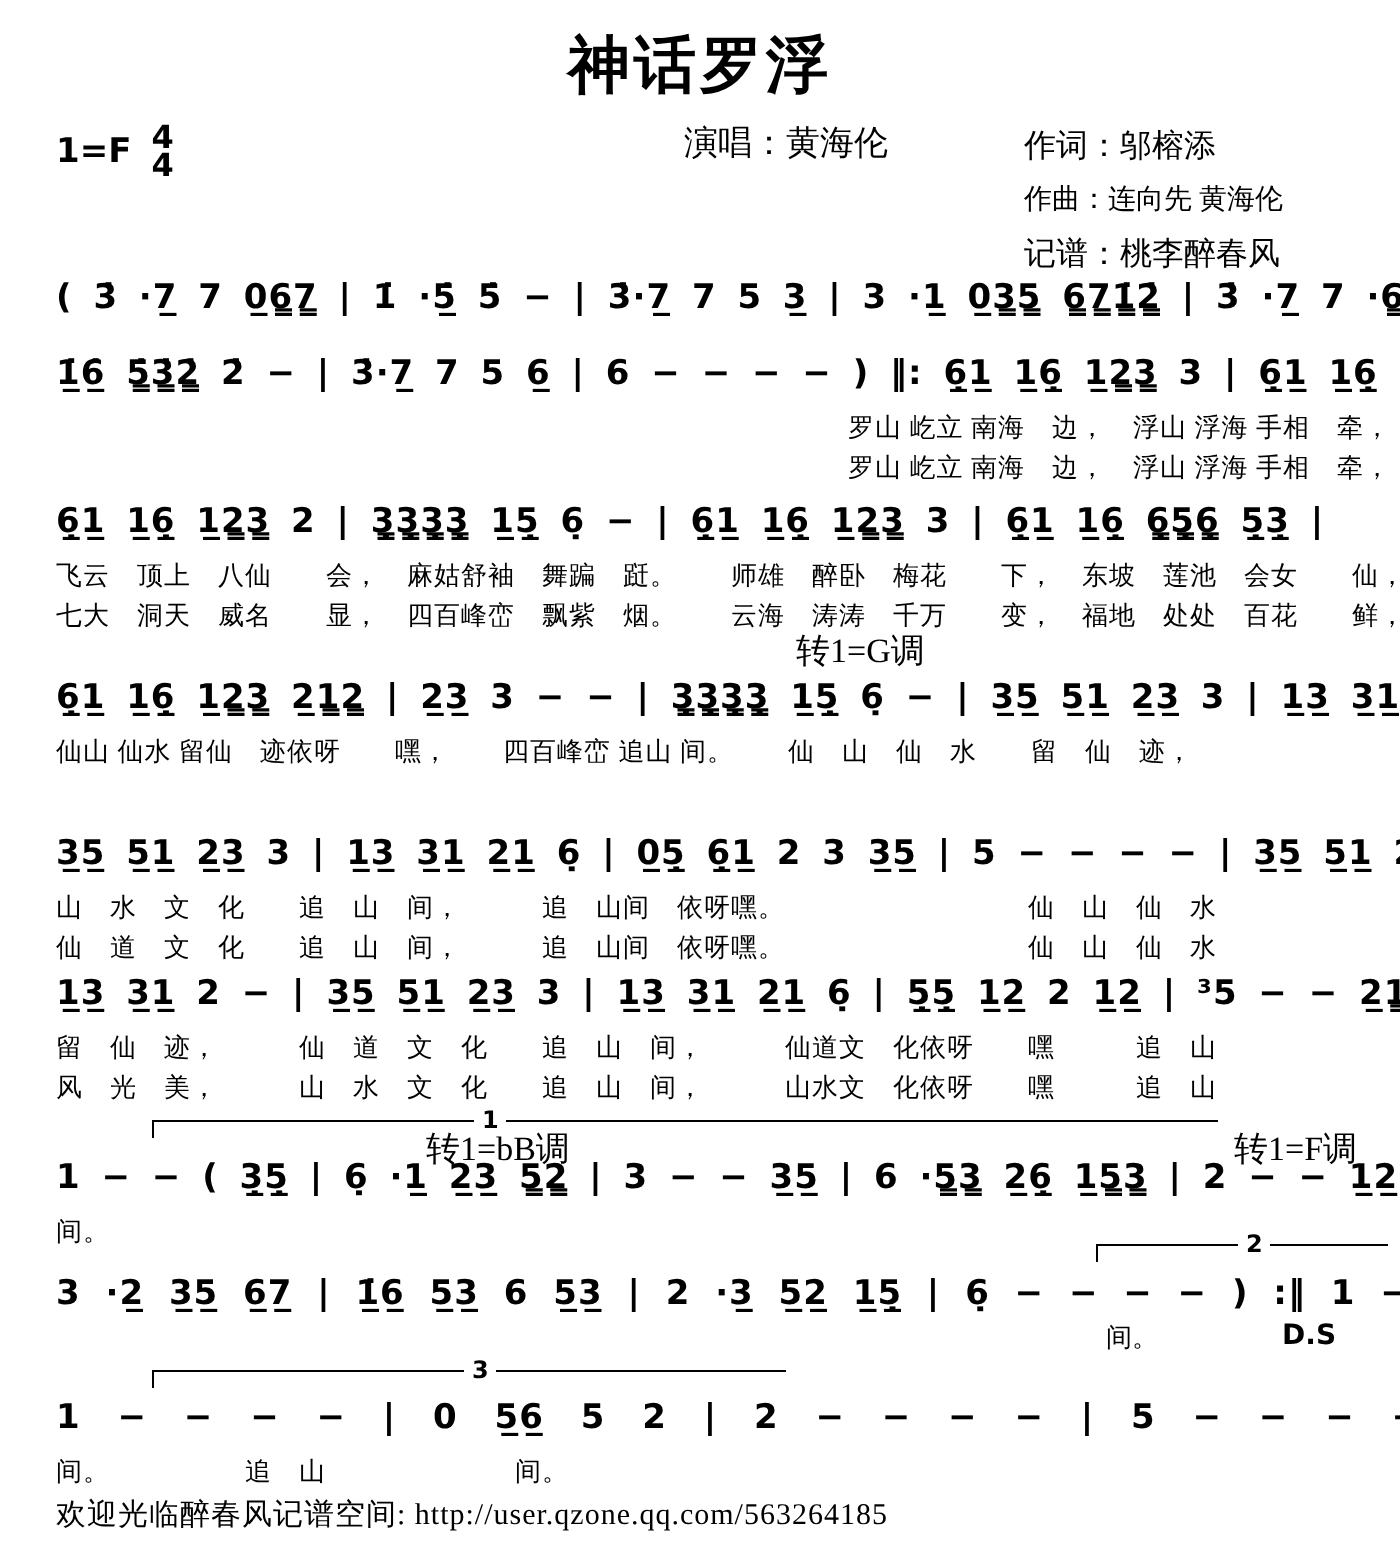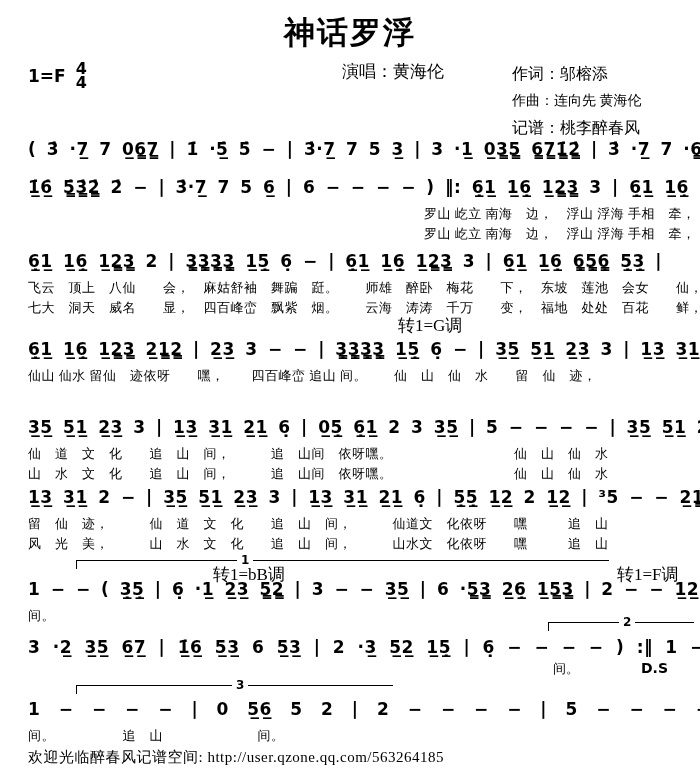--- a/index.html
+++ b/index.html
@@ -86,22 +86,22 @@
     <span class="keychange" style="left:370px;top:-24px">转1=G调</span>
     <div class="notation">6̲̣1̲ 1̲6̲̣ 1̲2̳3̳ 2̲1̳2̳ | 2̲3̲ 3 − − | 3̳̣3̳̣3̳̣3̳̣ 1̲5̲̣ 6̣ − | 3̲5̲ 5̲1̲ 2̲3̲ 3 | 1̲3̲ 3̲1̲ 2 − |</div>
     <div class="lyr-block">
       <div class="lyric">仙山 仙水 留仙　迹依呀　　嘿，　　四百峰峦 追山 间。　　仙　山　仙　水　　留　仙　迹，</div>
     </div>
   </div>
 
   <div class="sys s5" style="top:416px">
     <div class="notation">3̲5̲ 5̲1̲ 2̲3̲ 3 | 1̲3̲ 3̲1̲ 2̲1̲ 6̣ | 0̲5̲̣ 6̲̣1̲ 2 3 3̲5̲ | 5 − − − − | 3̲5̲ 5̲1̲ 2̲3̲ 3 |</div>
     <div class="lyr-block">
+      <div class="lyric">山　水　文　化　　追　山　间，　　　追　山间　依呀嘿。　　　　　　　　　仙　山　仙　水</div>
       <div class="lyric">仙　道　文　化　　追　山　间，　　　追　山间　依呀嘿。　　　　　　　　　仙　山　仙　水</div>
-      <div class="lyric">山　水　文　化　　追　山　间，　　　追　山间　依呀嘿。　　　　　　　　　仙　山　仙　水</div>
     </div>
   </div>
 
   <div class="sys s6" style="top:486px">
     <div class="notation">1̲3̲ 3̲1̲ 2 − | 3̲5̲ 5̲1̲ 2̲3̲ 3 | 1̲3̲ 3̲1̲ 2̲1̲ 6̣ | 5̲̣5̲̣ 1̲2̲ 2 1̲2̲ | ³5 − − 2̲1̳1̳6̳̣ |</div>
     <div class="lyr-block">
       <div class="lyric">留　仙　迹，　　　仙　道　文　化　　追　山　间，　　　仙道文　化依呀　　嘿　　　追　山</div>
       <div class="lyric">风　光　美，　　　山　水　文　化　　追　山　间，　　　山水文　化依呀　　嘿　　　追　山</div>
     </div>
   </div>

